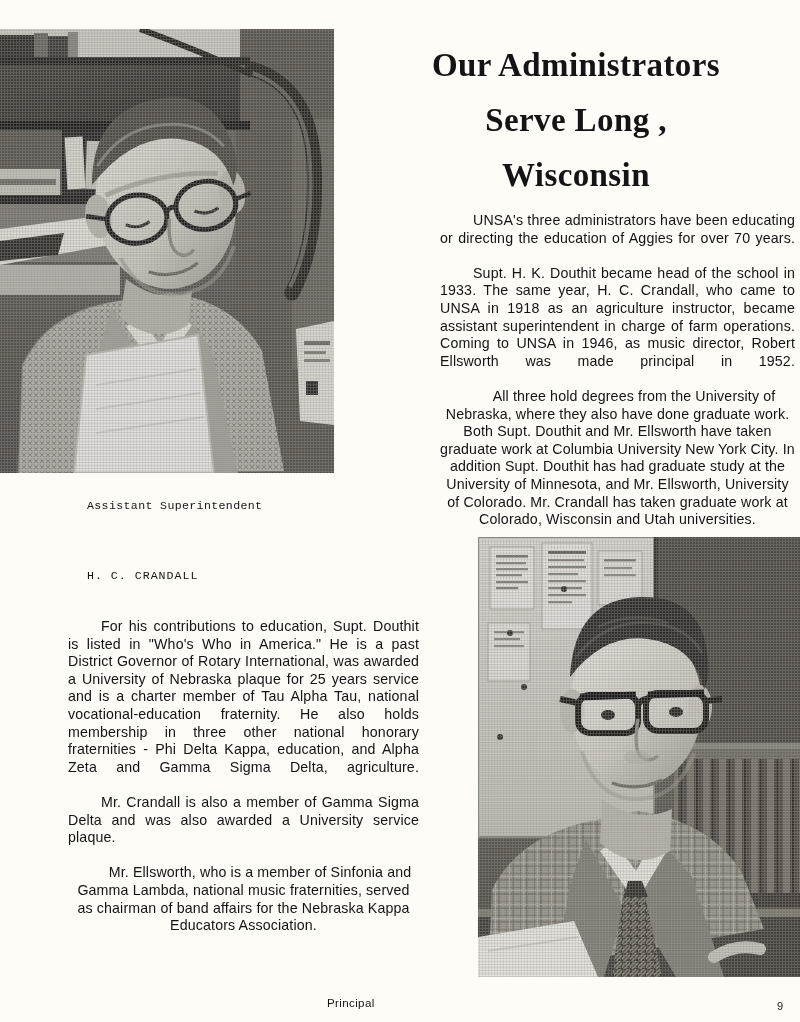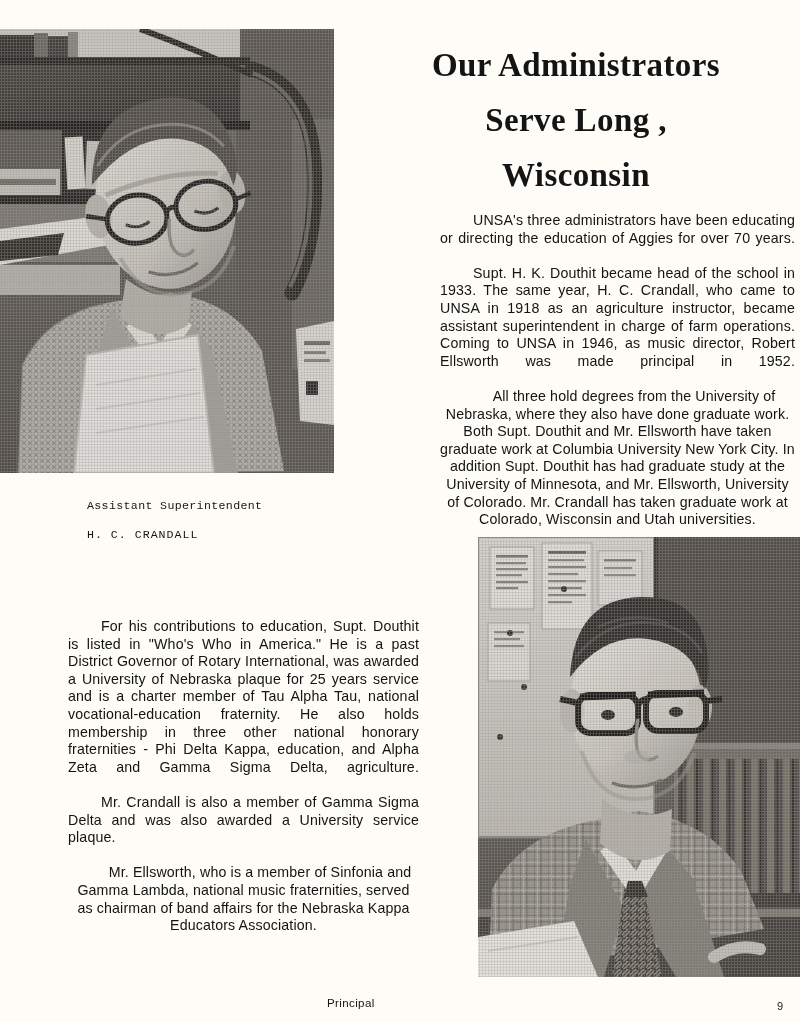--- a/index.html
+++ b/index.html
@@ -138,21 +138,21 @@
   .caption {
     position: absolute;
     font-family: "Liberation Sans", "DejaVu Sans", sans-serif;
     font-size: 11.6px;
     line-height: 14.4px;
     color: #161616;
     letter-spacing: 0.5px;
     white-space: pre-line;
   }
   .caption .cap-role { display: block; letter-spacing: 0.35px; }
-  .caption .cap-name { display: block; letter-spacing: 1.0px; }
+  .caption .cap-name { display: block; letter-spacing: 1.0px; margin-top: 41px; }
 
   #caption-crandall {
     left: 87px;
     top: 485px;
     font-family: Liberation Mono, monospace;
   }
   #caption-ellsworth {
     left: 327px;
     top: 982px;
   }

